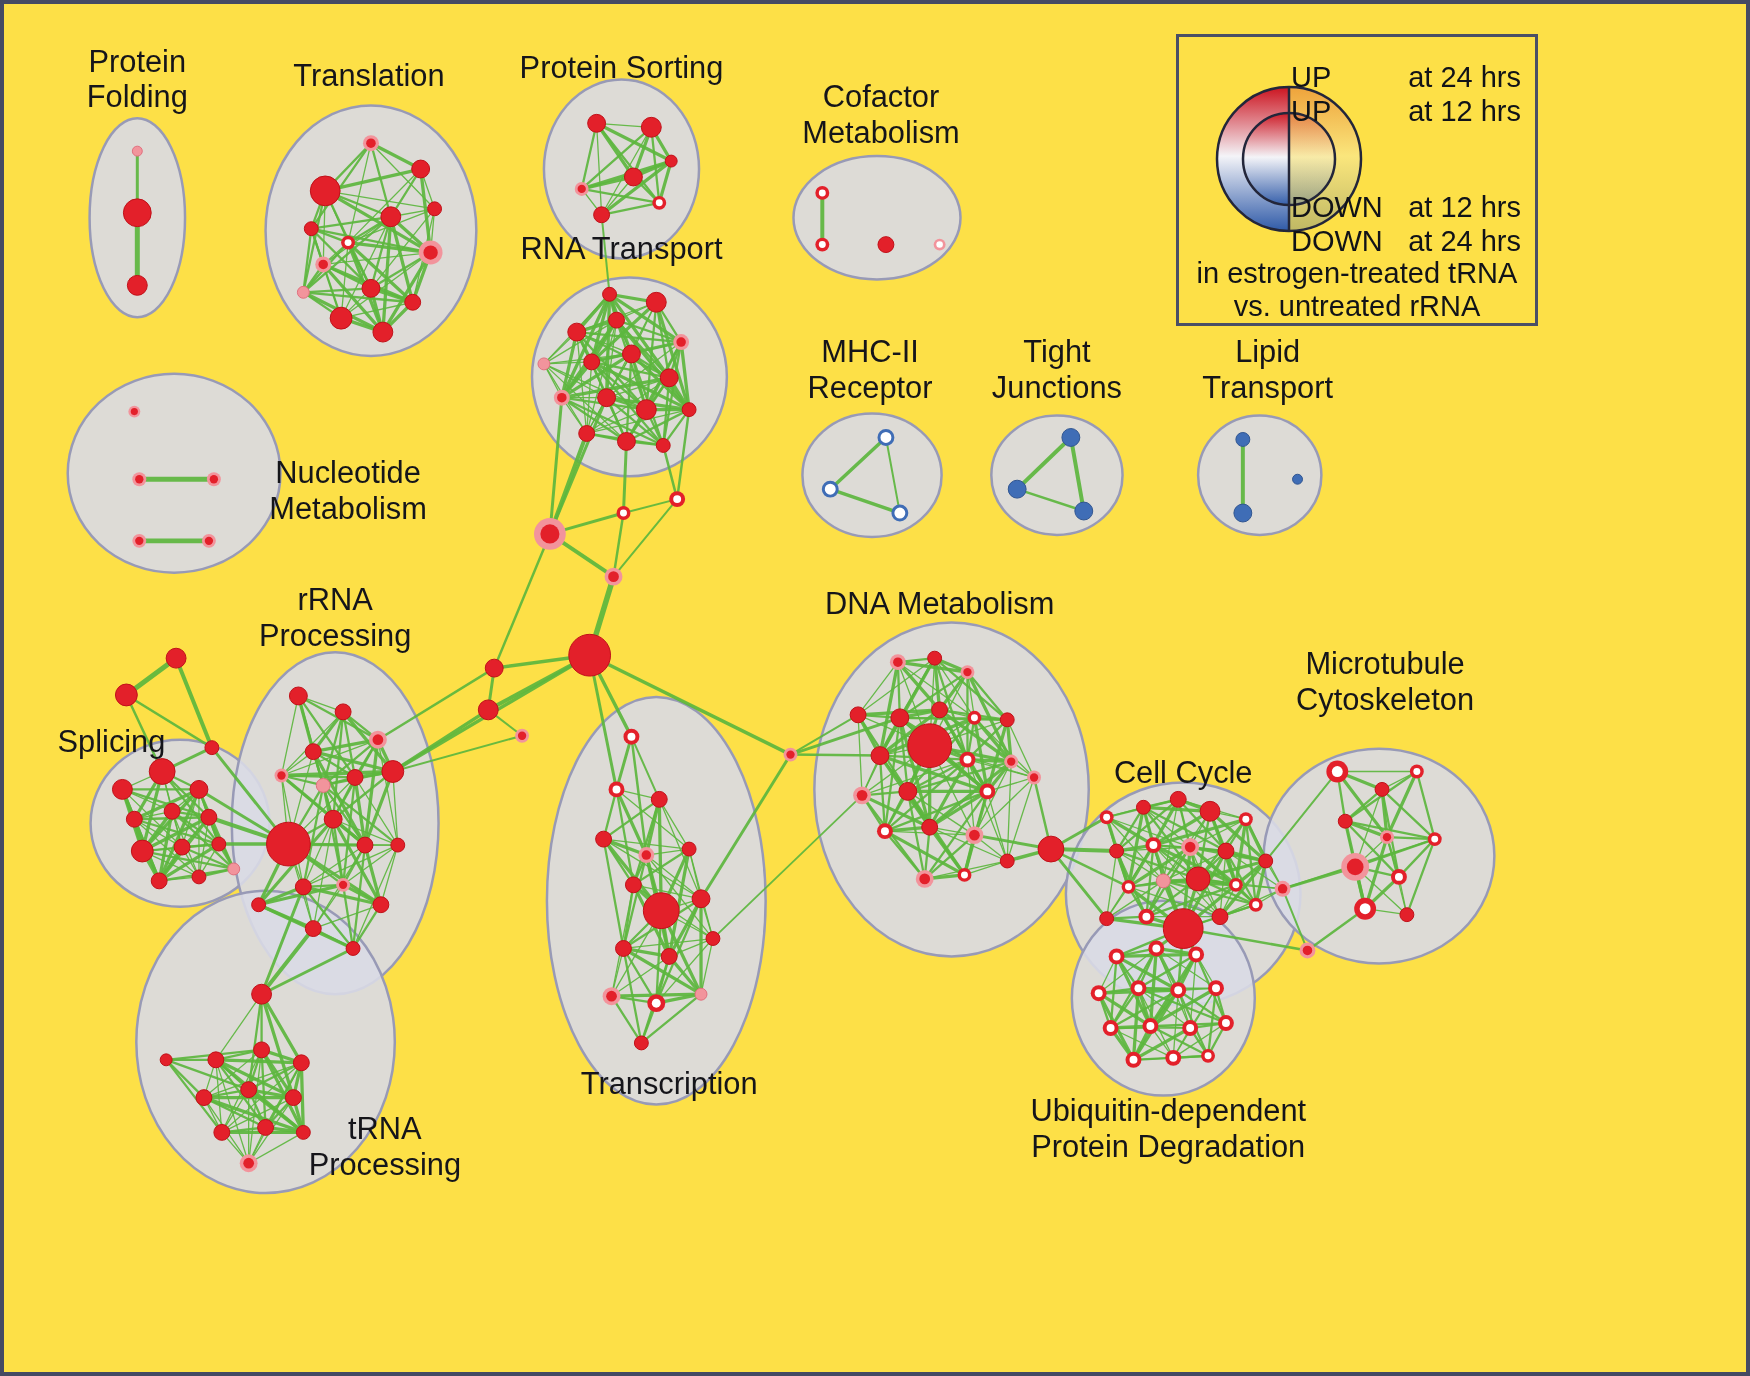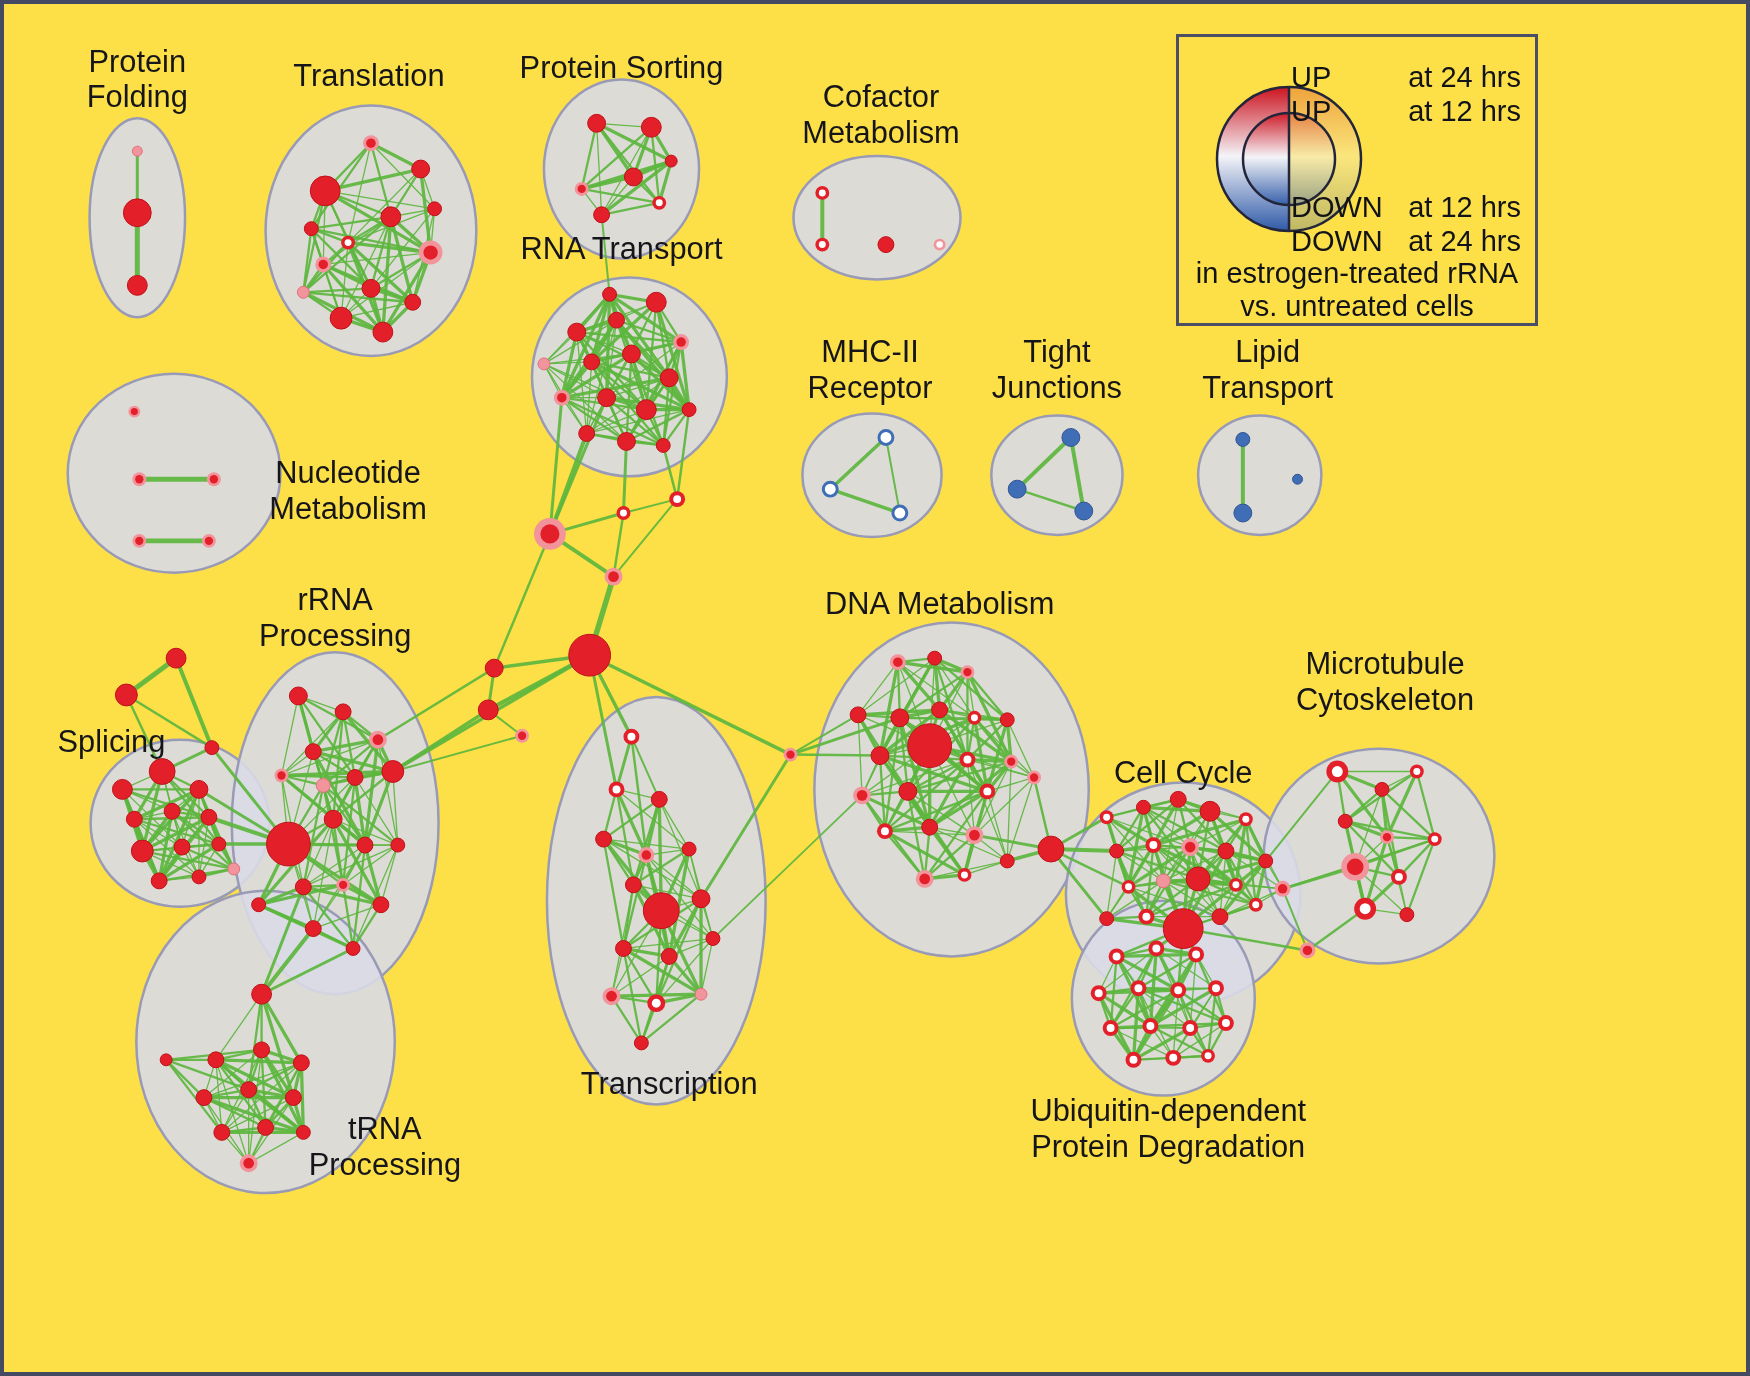--- a/index.html
+++ b/index.html
@@ -1235,17 +1235,17 @@
     </div>
     <div class="lg-row" style="top:154px">
       <span>DOWN</span>
       <span>at 12 hrs</span>
     </div>
     <div class="lg-row" style="top:188px">
       <span>DOWN</span>
       <span>at 24 hrs</span>
     </div>
     <div class="lg-note">
-      <div>in estrogen-treated rRNA</div>
-      <div>vs. untreated cells</div>
+      <div>in estrogen-treated tRNA</div>
+      <div>vs. untreated rRNA</div>
     </div>
   </div>
 </div>
 
 </body></html>

